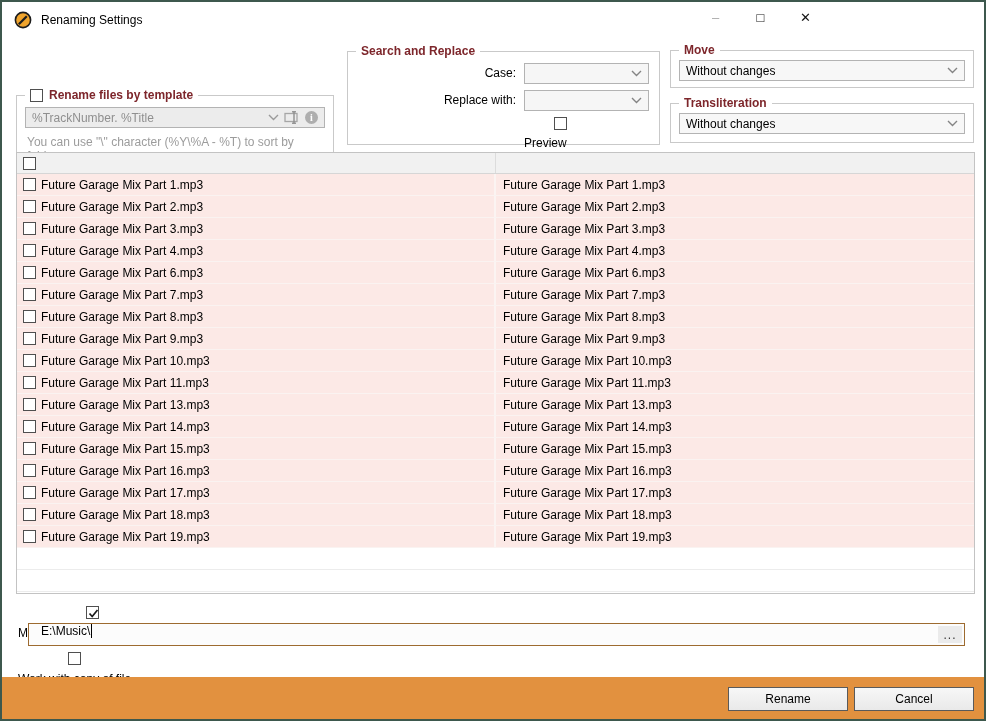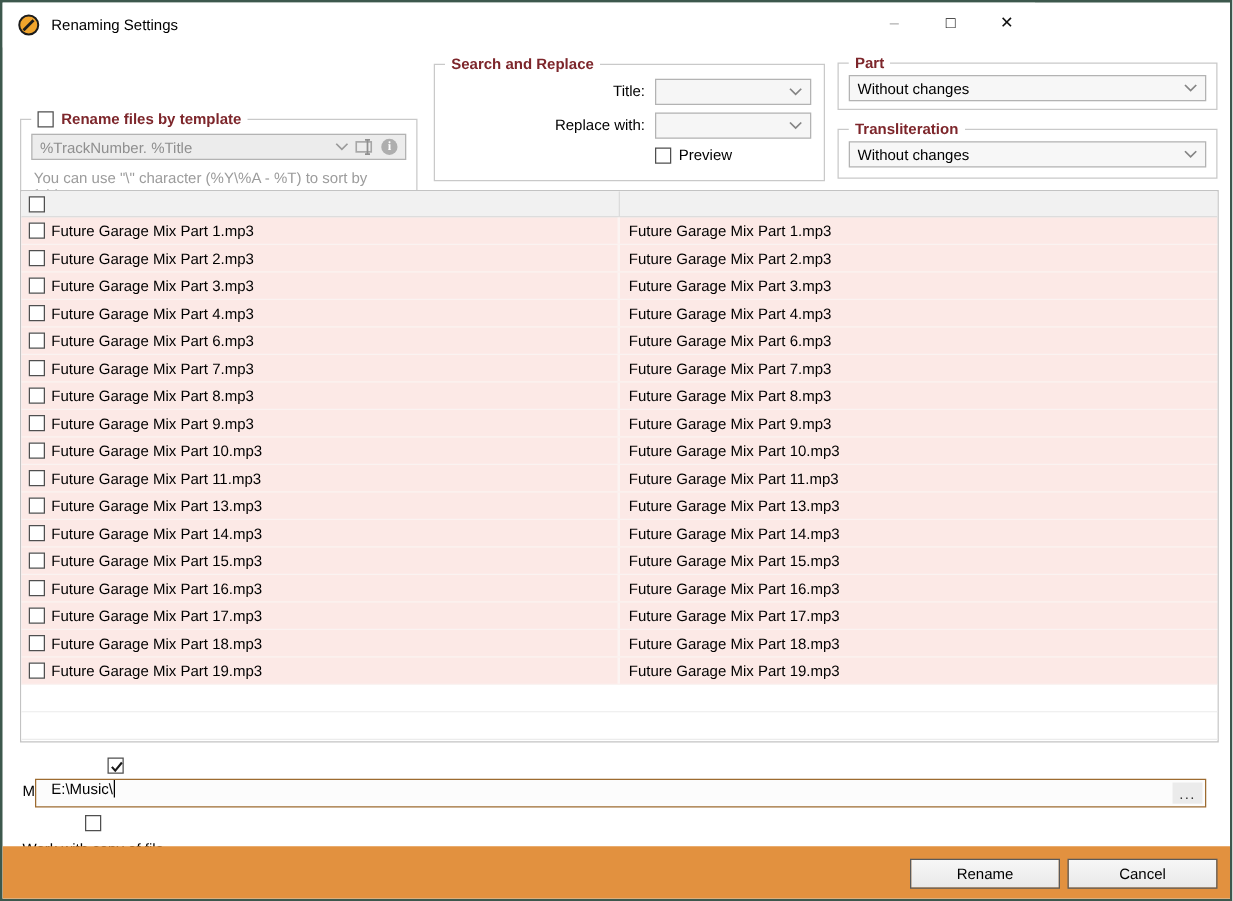--- a/index.html
+++ b/index.html
@@ -34,21 +34,21 @@
   .combo-tpl { left:8px; right:8px; top:11px; }
   .combo-find { left:176px; top:11px; width:125px; }
   .combo-repl { left:176px; top:38px; width:125px; }
   .combo-case { left:8px; right:8px; top:9px; background:#f7f7f7; }
   .combo-translit { left:8px; right:8px; top:9px; background:#f7f7f7; }
   .hint { position:absolute; left:10px; top:39px; right:6px; color:#9c9c9c; }
 
   .frow-label { position:absolute; width:164px; text-align:right; color:#000; }
   .lbl-find { left:4px; top:14px; }
   .lbl-repl { left:4px; top:41px; }
-  .preview-row { position:absolute; left:176px; top:65px; display:flex; align-items:flex-end; gap:6px; }
+  .preview-row { position:absolute; left:176px; top:65px; display:flex; align-items:flex-end; gap:6px;flex-direction:column; }
 
   .mini-icon { flex:none; margin-left:5px; }
   .info-badge { width:13px; height:13px; border-radius:50%; background:#aeaeae; color:#fff; font-size:10px; font-weight:bold; display:flex; align-items:center; justify-content:center; flex:none; margin-left:5px; font-family:"Liberation Serif", serif; }
 
   
   .ftable { position:absolute; left:14px; top:150px; width:959px; height:442px; border:1px solid #c3c3c3; background:#fff; overflow:hidden; }
   .thead { height:21px; background:#f1f1f1; border-bottom:1px solid #d6d6d6; display:flex; }
   .thead .hcell-old { width:479px; border-right:1px solid #dcdcdc; display:flex; align-items:center; padding-left:6px; }
   .thead .hcell-new { flex:1; }
   .trow { height:22px; background:#fce9e6; border-bottom:1px solid #faf3f1; display:flex; }
@@ -110,21 +110,21 @@
       </svg>
       <span class="info-badge">i</span>
     </div>
     <div class="hint">You can use "\" character (%Y\%A - %T) to sort by folders</div>
   </div>
 
   <div class="group g-search">
     <div class="group-caption">
       <span>Search and Replace</span>
     </div>
-    <div class="frow-label lbl-find">Title:</div>
+    <div class="frow-label lbl-find">Case:</div>
     <div class="combo combo-find">
       <span class="val"></span>
       <svg class="chev" width="11" height="7" viewBox="0 0 11 7">
           <polyline points="1,1 5.5,5.5 10,1" fill="none" stroke="#848484" stroke-width="1.4"></polyline>
         </svg>
     </div>
     <div class="frow-label lbl-repl">Replace with:</div>
     <div class="combo combo-repl">
       <span class="val"></span>
       <svg class="chev" width="11" height="7" viewBox="0 0 11 7">
@@ -132,21 +132,21 @@
         </svg>
     </div>
     <div class="preview-row">
       <span class="cb"></span>
       <span>Preview</span>
     </div>
   </div>
 
   <div class="group g-case">
     <div class="group-caption">
-      <span>Part</span>
+      <span>Move</span>
     </div>
     <div class="combo combo-case">
       <span class="val">Without changes</span>
       <svg class="chev" width="11" height="7" viewBox="0 0 11 7">
           <polyline points="1,1 5.5,5.5 10,1" fill="none" stroke="#848484" stroke-width="1.4"></polyline>
         </svg>
     </div>
   </div>
 
   <div class="group g-translit">

